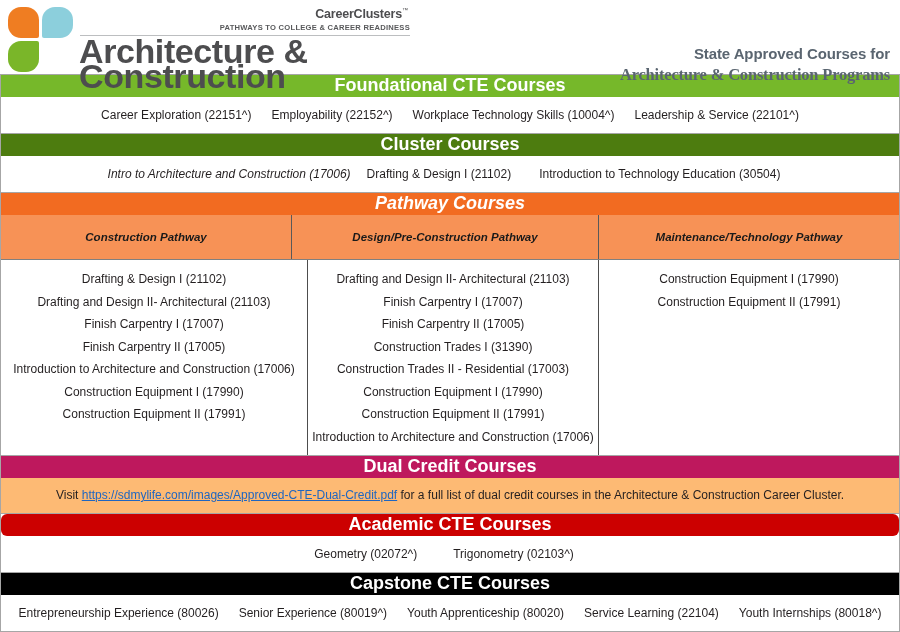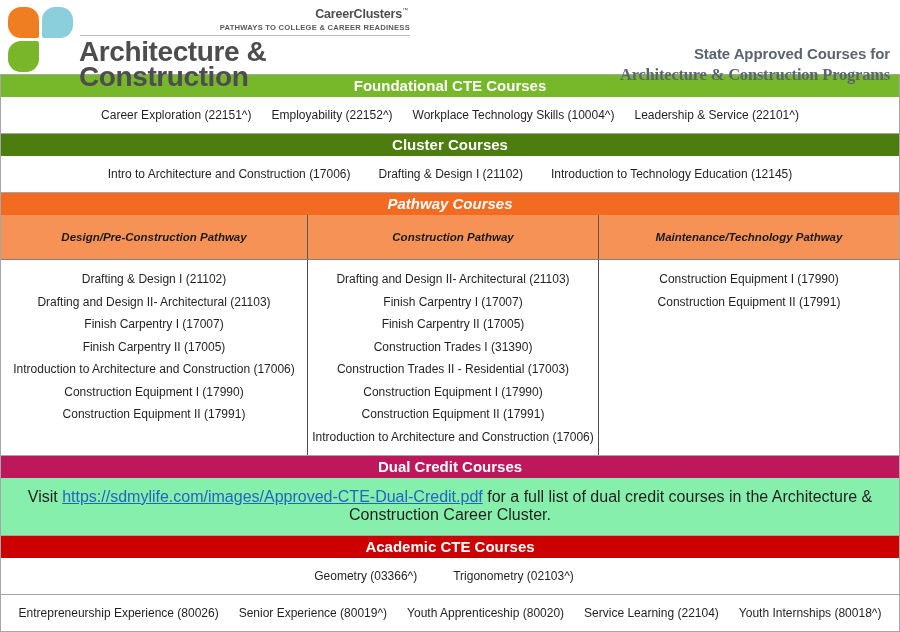--- a/index.html
+++ b/index.html
@@ -66,21 +66,21 @@
     font-weight: bold;
     color: #58595b;
     letter-spacing: 0.25px;
     line-height: 12px;
     border-bottom: 1px solid #bcbec0;
     padding-bottom: 1px;
     text-align: right;
     width: 330px;
   }
   .cluster-name {
-    font-size: 28px;
+    font-size: 34px;
     font-weight: bold;
     color: #4d4d4f;
     line-height: 25px;
     letter-spacing: -0.4px;
     margin-top: 3px;
     margin-left: -1px;
   }
   .cluster-name .l2 { display:block; }
 
   .header-right {
@@ -96,30 +96,30 @@
   
   .table {
     border: 1px solid #a6a6a6;
     border-top: 1px solid #a6a6a6;
     width: 900px;
   }
   .bar {
     text-align: center;
     color: #ffffff;
     font-weight: bold;
-    font-size: 15px;
+    font-size: 18px;
     line-height: 19px;
     padding: 1px 0 2px 0;
     letter-spacing: 0px;
   }
   .bar-green   { background: #76b82a; }
   .bar-teal    { background: #4d7c0f; }
   .bar-orange  { background: #f26b21; font-style: italic; }
   .bar-purple  { background: #be185d; }
-  .bar-red     { background: #cc0000; }
+  .bar-red     { background: #cc0000; border-radius: 6px; }
   .bar-black   { background: #000000; }
 
   .courses-row {
     background: #ffffff;
     text-align: center;
     padding: 11px 0 11px 0;
     font-size: 12px;
     border-bottom: 1px solid #a6a6a6;
   }
   .courses-row .chip { display:inline-block; white-space:nowrap; margin: 0 9px; }
@@ -156,24 +156,24 @@
     border-right: 1px solid #4d4d4d;
     text-align: center;
     font-size: 12px;
   }
   .pc-1 { width: 307px; }
   .pc-2 { width: 291px; }
   .pc-3 { width: 300px; border-right: none !important; }
   .pc .course { line-height: 22.5px; white-space: nowrap; }
 
   .dual-row {
-    background: #86efac;
+    background: #fdba74;
     text-align: center;
     padding: 10px 0 11px 0;
-    font-size: 16px;
+    font-size: 12px;
     border-bottom: 1px solid #a6a6a6;
   }
   .dual-row a { color: #1f66c1; text-decoration: underline; }
 </style>
 </head>
 <body>
 
 <div class="page">
 
   <div class="header">
@@ -200,26 +200,26 @@
       <div class="hr-l2">Architecture &amp; Construction Programs</div>
     </div>
   </div>
 
   <div class="table">
 
     <div class="bar bar-green">Foundational CTE Courses</div>
     <div class="courses-row" id="foundational-courses"><span class="chip" style="margin: 0px 10px;">Career Exploration (22151^)</span><span class="chip" style="margin: 0px 10px;">Employability (22152^)</span><span class="chip" style="margin: 0px 10px;">Workplace Technology Skills (10004^)</span><span class="chip" style="margin: 0px 10px;">Leadership &amp; Service (22101^)</span></div>
 
     <div class="bar bar-teal">Cluster Courses</div>
-    <div class="courses-row" id="cluster-courses"><span class="chip" style="margin: 0px 14px;">Intro to Architecture and Construction (17006)</span><span class="chip" style="margin: 0px 14px;">Drafting &amp; Design I (21102)</span><span class="chip" style="margin: 0px 14px;">Introduction to Technology Education (12145)</span></div>
+    <div class="courses-row" id="cluster-courses"><span class="chip" style="margin: 0px 2px; font-style: italic;">Intro to Architecture and Construction (17006)</span><span class="chip" style="margin: 0px 14px;">Drafting &amp; Design I (21102)</span><span class="chip" style="margin: 0px 14px;">Introduction to Technology Education (30504)</span></div>
 
     <div class="bar bar-orange">Pathway Courses</div>
     <div class="pathway-heads">
+      <div class="ph ph-2">Construction Pathway</div>
       <div class="ph ph-1">Design/Pre-Construction Pathway</div>
-      <div class="ph ph-2">Construction Pathway</div>
       <div class="ph ph-3">Maintenance/Technology Pathway</div>
     </div>
     <div class="pathway-body">
       <div class="pc pc-1" id="pathway-col-0">
           <div class="course">Drafting &amp; Design I (21102)</div>
           <div class="course">Drafting and Design II- Architectural (21103)</div>
           <div class="course">Finish Carpentry I (17007)</div>
           <div class="course">Finish Carpentry II (17005)</div>
           <div class="course">Introduction to Architecture and Construction (17006)</div>
           <div class="course">Construction Equipment I (17990)</div>
@@ -240,19 +240,20 @@
           <div class="course">Construction Equipment II (17991)</div>
         </div>
     </div>
 
     <div class="bar bar-purple">Dual Credit Courses</div>
     <div class="dual-row">
       <span>Visit </span><a href="#">https://sdmylife.com/images/Approved-CTE-Dual-Credit.pdf</a><span> for a full list of dual credit courses in the Architecture &amp; Construction Career Cluster.</span>
     </div>
 
     <div class="bar bar-red">Academic CTE Courses</div>
-    <div class="courses-row" id="academic-courses"><span class="chip" style="margin: 0px 12px;">Geometry (03366^)</span><span class="chip" style="margin: 0px 24px;">Trigonometry (02103^)</span></div>
-
+    <div class="courses-row" id="academic-courses"><span class="chip" style="margin: 0px 12px;">Geometry (02072^)</span><span class="chip" style="margin: 0px 24px;">Trigonometry (02103^)</span></div>
+
+    <div class="bar bar-black">Capstone CTE Courses</div>
     <div class="courses-row" style="border-bottom:none;" id="capstone-courses"><span class="chip" style="margin: 0px 10px;">Entrepreneurship Experience (80026)</span><span class="chip" style="margin: 0px 10px;">Senior Experience (80019^)</span><span class="chip" style="margin: 0px 10px;">Youth Apprenticeship (80020)</span><span class="chip" style="margin: 0px 10px;">Service Learning (22104)</span><span class="chip" style="margin: 0px 10px;">Youth Internships (80018^)</span></div>
 
   </div>
 
 </div>
 
 </body></html>

